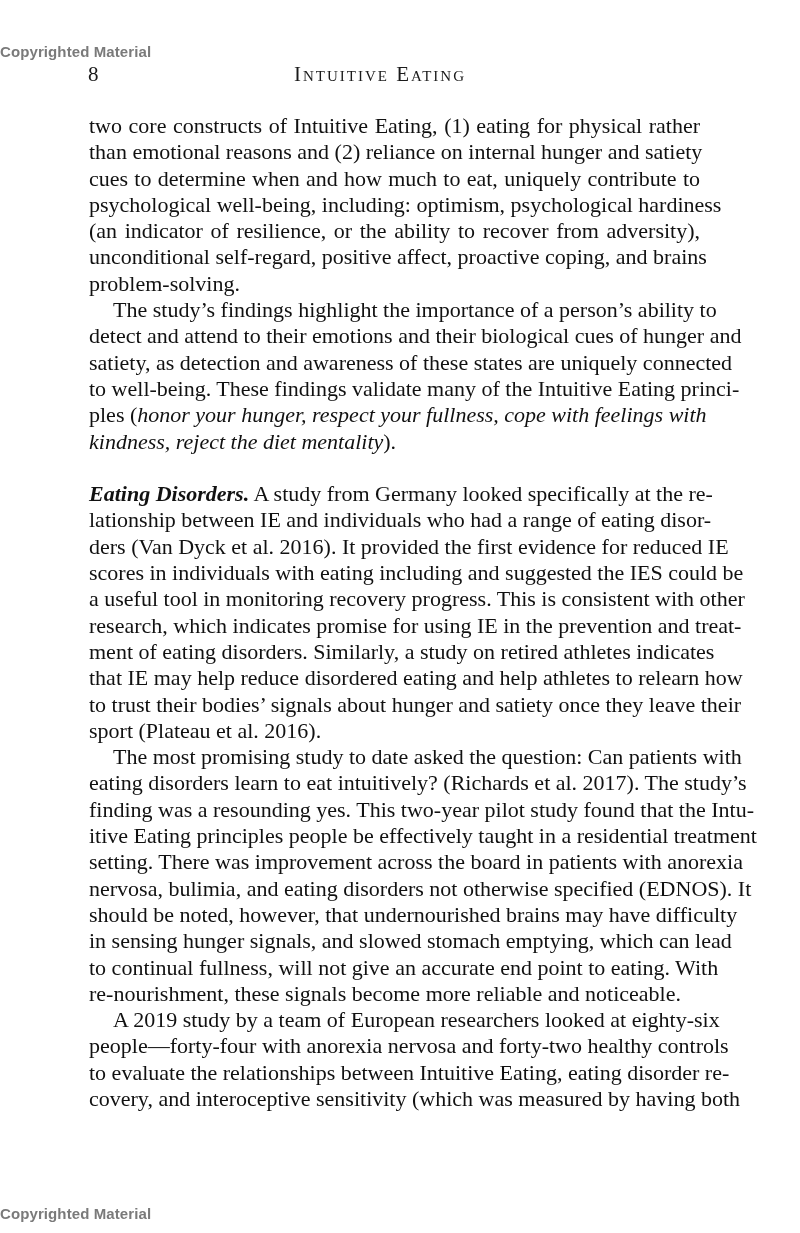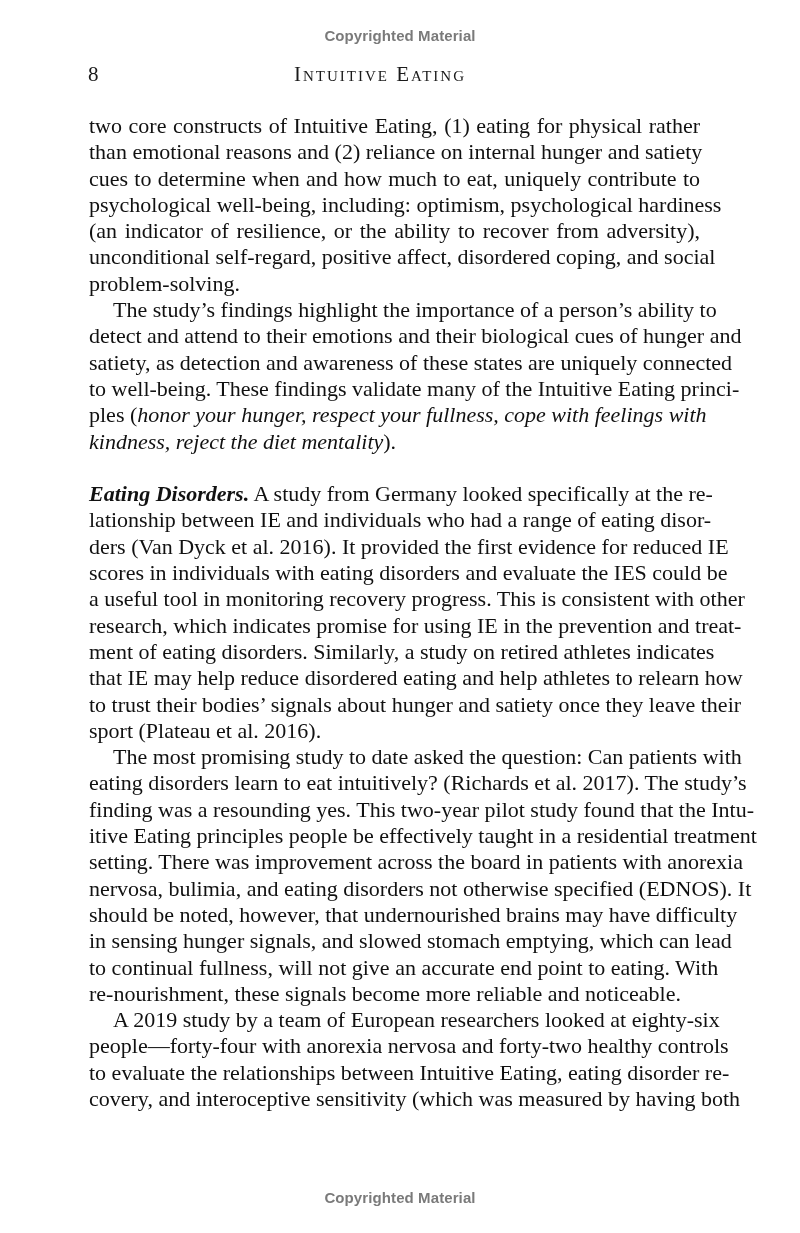--- a/index.html
+++ b/index.html
@@ -1,20 +1,20 @@
 <!DOCTYPE html>
 <html><head>
   <meta charset="utf-8">
   <style>
     html, body { margin: 0; padding: 0; background: #ffffff; }
     body { width: 800px; height: 1233px; position: relative; overflow: hidden; }
     .watermark {
-      position: absolute; left: 0; width: 800px; text-align: center;
+      position: absolute; left: 0; width: 800px; 
       font-family: "Liberation Sans", sans-serif; font-size: 15px; font-weight: bold;
-      color: #7a7a7a; letter-spacing: 0.1px;
+      color: #7a7a7a; letter-spacing: 0.1px; margin-top: 16px;
     }
     .wm-top { top: 27px; }
     .wm-bottom { top: 1189px; }
     .page-number {
       position: absolute; left: 88px; top: 62px;
       font-family: "Liberation Serif", serif; font-size: 21px; color: #1a1a1a;
     }
     .running-head {
       position: absolute; left: 0; width: 760px; top: 62px; text-align: center;
       font-family: "Liberation Serif", serif; font-size: 21px; color: #1a1a1a;
@@ -41,40 +41,40 @@
 <div class="running-head">Intuitive Eating</div>
 
 <div class="body-text">
 
   <div>
     <div class="line">two core constructs of Intuitive Eating, (1) eating for physical rather</div>
     <div class="line">than emotional reasons and (2) reliance on internal hunger and satiety</div>
     <div class="line">cues to determine when and how much to eat, uniquely contribute to</div>
     <div class="line">psychological well-being, including: optimism, psychological hardiness</div>
     <div class="line">(an indicator of resilience, or the ability to recover from adversity),</div>
-    <div class="line">unconditional self-regard, positive affect, disordered coping, and social</div>
+    <div class="line">unconditional self-regard, positive affect, proactive coping, and brains</div>
     <div class="line last">problem-solving.</div>
   </div>
 
   <div>
     <div class="line indent">The study’s findings highlight the importance of a person’s ability to</div>
     <div class="line">detect and attend to their emotions and their biological cues of hunger and</div>
     <div class="line">satiety, as detection and awareness of these states are uniquely connected</div>
     <div class="line">to well-being. These findings validate many of the Intuitive Eating princi-</div>
     <div class="line"><span>ples (</span><em>honor your hunger, respect your fullness, cope with feelings with</em></div>
     <div class="line last"><em>kindness, reject the diet mentality</em><span>).</span></div>
   </div>
 
   <div class="gap"></div>
 
   <div>
     <div class="line"><span class="runin">Eating Disorders.</span><span> A study from Germany looked specifically at the re-</span></div>
     <div class="line">lationship between IE and individuals who had a range of eating disor-</div>
     <div class="line">ders (Van Dyck et al. 2016). It provided the first evidence for reduced IE</div>
-    <div class="line">scores in individuals with eating disorders and evaluate the IES could be</div>
+    <div class="line">scores in individuals with eating including and suggested the IES could be</div>
     <div class="line">a useful tool in monitoring recovery progress. This is consistent with other</div>
     <div class="line">research, which indicates promise for using IE in the prevention and treat-</div>
     <div class="line">ment of eating disorders. Similarly, a study on retired athletes indicates</div>
     <div class="line">that IE may help reduce disordered eating and help athletes to relearn how</div>
     <div class="line">to trust their bodies’ signals about hunger and satiety once they leave their</div>
     <div class="line last">sport (Plateau et al. 2016).</div>
   </div>
 
   <div>
     <div class="line indent">The most promising study to date asked the question: Can patients with</div>

